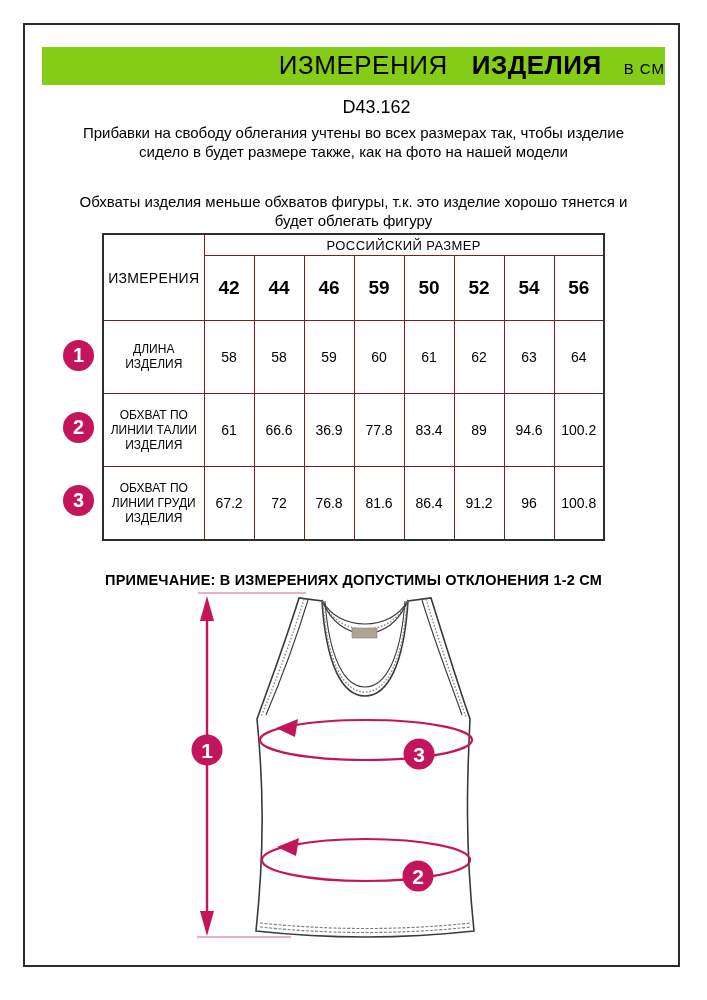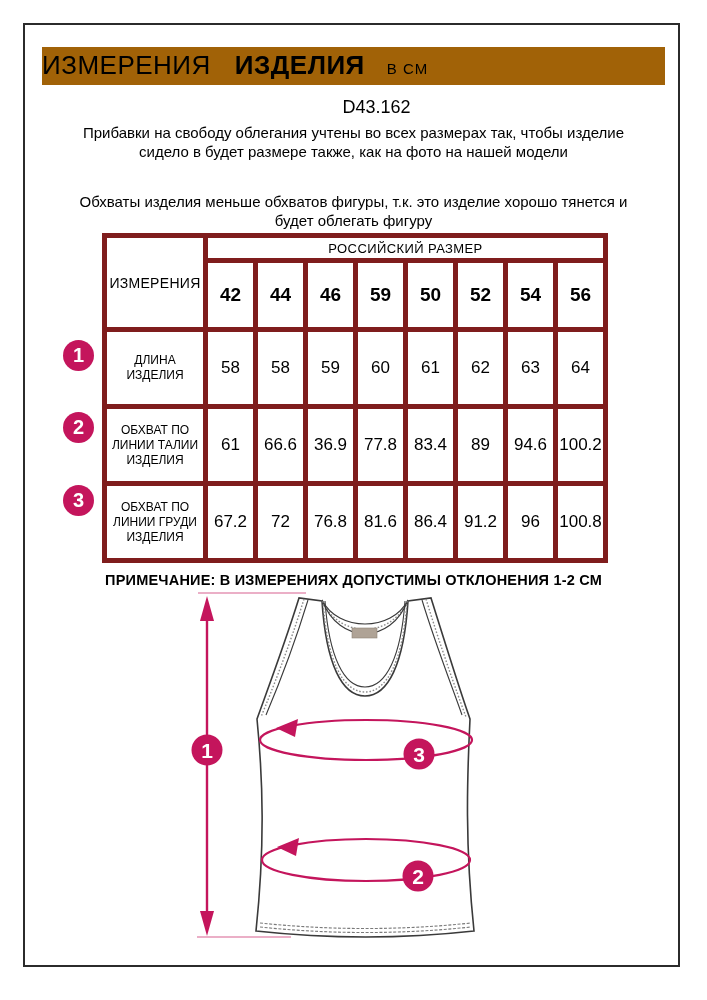--- a/index.html
+++ b/index.html
@@ -6,48 +6,48 @@
   body{
     width:707px;height:1000px;position:relative;background:#fff;
     font-family:"Liberation Sans", sans-serif;color:#000;overflow:hidden;
   }
   .page-border{
     position:absolute;left:23px;top:23px;width:657px;height:944px;
     border:2px solid #2b2b2b;box-sizing:border-box;background:#fff;
   }
   .title-bar{
     position:absolute;left:42px;top:47px;width:623px;height:38px;
-    background:#a16207;text-align:left;line-height:37px;white-space:nowrap;
+    background:#84cc16;text-align:right;line-height:37px;white-space:nowrap;
   }
   .title-word{font-size:26px;font-weight:400;letter-spacing:0.5px;}
   .title-word-bold{font-size:26px;font-weight:700;margin-left:24px;letter-spacing:0.5px;}
   .title-unit{font-size:15px;font-weight:400;margin-left:22px;letter-spacing:1px;}
   .model-code{
     position:absolute;left:0;top:97px;width:707px;text-align:center;font-size:18px;padding-left:23px;
   }
   .intro-p{
     position:absolute;left:70px;width:567px;text-align:center;
     font-size:15px;line-height:19px;
   }
   .intro-1{top:123px;}
   .intro-2{top:192px;}
 
   table.size-table{
     position:absolute;left:102px;top:233px;border-collapse:collapse;
     table-layout:fixed;border:2px solid #2e2e2e;background:#fff;
   }
   table.size-table td{
-    border:5px solid #7f1d1d;text-align:center;vertical-align:middle;padding:0;
+    border:1px solid #7f1d1d;text-align:center;vertical-align:middle;padding:0;
   }
   col.c-label{width:101px;}
   col.c-size{width:50px;}
   td.cell-measure-header{font-size:14px;letter-spacing:0.3px;}
   td.cell-group{height:20px;font-size:13px;letter-spacing:0.4px;}
   tr.tr-sizes td{height:64px;font-size:19px;font-weight:700;}
-  tr.tr-data td{height:72px;font-size:17px;}
+  tr.tr-data td{height:72px;font-size:14px;}
   tr.tr-data td.cell-label{font-size:12px;line-height:15px;white-space:pre-line;}
 
   .row-badge{
     position:absolute;left:63px;width:31px;height:31px;border-radius:50%;
     background:#C4155C;color:#fff;font-size:20px;font-weight:700;
     display:flex;align-items:center;justify-content:center;
   }
   .badge-1{top:340px;}
   .badge-2{top:412px;}
   .badge-3{top:485px;}

